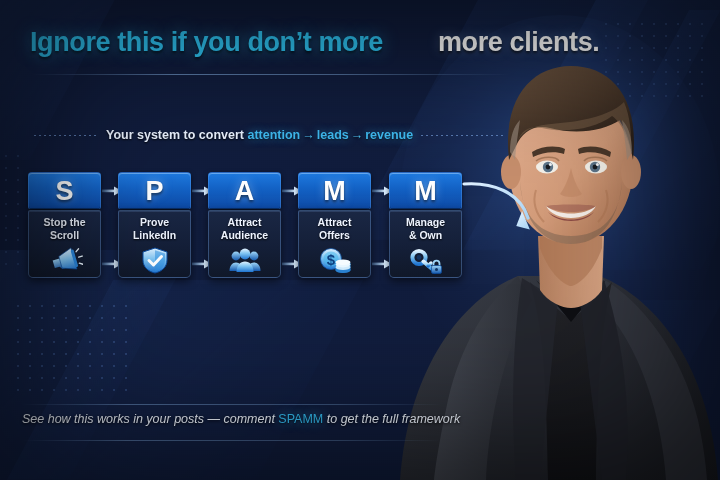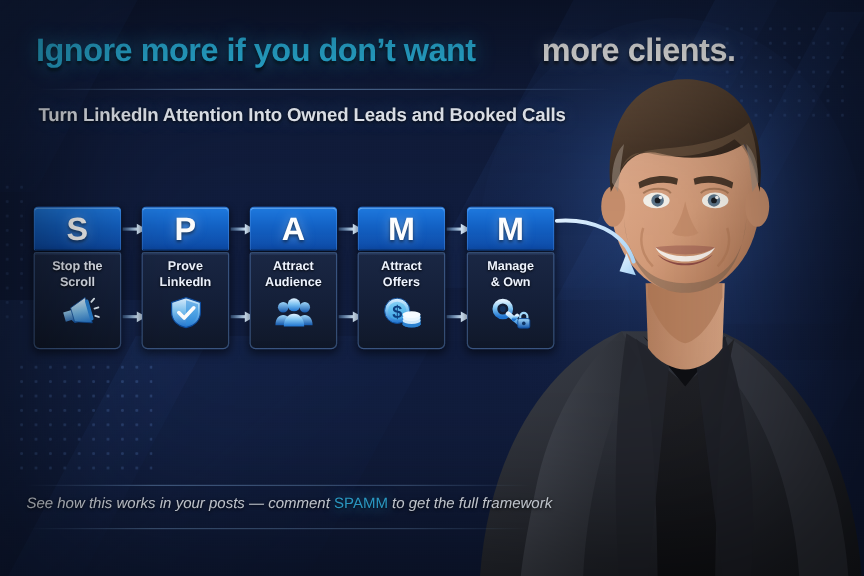--- a/index.html
+++ b/index.html
@@ -90,21 +90,21 @@
     background:linear-gradient(180deg, #1f7ae0 0%, #1463c6 42%, #0d49a4 100%);
     box-shadow:0 2px 5px rgba(0,0,0,.55), inset 0 1px 0 rgba(160,210,255,.55), inset 0 -1px 0 rgba(0,0,0,.35);
     display:flex; align-items:center; justify-content:center;
     border:1px solid rgba(110,175,255,.30); border-bottom:none;
   }
   .card-letter {
     font-size:27px; font-weight:bold; color:#fff; line-height:1;
     text-shadow:0 2px 3px rgba(0,0,0,.55), 0 0 10px rgba(180,220,255,.5);
   }
   .card-body {
-    height:81px; margin-top:1px; border-radius:2px 2px 5px 5px;
+    height:68px; margin-top:1px; border-radius:2px 2px 5px 5px;
     background:linear-gradient(180deg, #1a2744 0%, #141f38 55%, #101829 100%);
     border:1px solid rgba(110,160,230,.38);
     box-shadow:0 3px 8px rgba(0,0,0,.55), inset 0 1px 0 rgba(150,195,255,.16);
     display:flex; flex-direction:column; align-items:center;
     padding-top:5px;
   }
   .card-label {
     font-size:10.5px; font-weight:bold; color:#eef4ff; text-align:center;
     line-height:1.22; text-shadow:0 1px 2px rgba(0,0,0,.9);
   }
@@ -240,26 +240,32 @@
 
       <path d="M130 182 C134 224 154 244 181 244 C208 244 228 224 232 182 C230 216 212 236 181 236 C150 236 132 216 130 182 Z" fill="#6c5a4c" opacity=".45"></path>
 
       <path d="M156 206 C168 216 194 216 206 206 C198 222 164 222 156 206 Z" fill="#f3ece6"></path>
       <path d="M156 206 C168 214 194 214 206 206 C196 204 166 204 156 206 Z" fill="#8c4c46" opacity=".45"></path>
       <path d="M158 212 C170 222 192 222 204 212 C194 224 168 224 158 212 Z" fill="#8b4a44"></path>
     </svg>
   </div>
 
   <div class="headline">
-    <span class="cy">Ignore more if you don’t want </span><span class="wh">more clients.</span>
+    <span class="cy">Ignore this if you don’t more </span><span class="wh">more clients.</span>
   </div>
   <div class="rule"></div>
 
-  <div class="subhead">Turn LinkedIn Attention Into Owned Leads and Booked Calls</div>
-
+
+  <div class="tagline-wrap">
+    <div class="dots"></div>
+    <div class="tagline">
+      <span class="wh">Your system to convert </span><span class="cy">attention</span><span class="ar">→</span><span class="cy">leads</span><span class="ar">→</span><span class="cy">revenue</span>
+    </div>
+    <div class="dots right"></div>
+  </div>
 
   <div id="cards">
       <div class="card" style="left: 28px; top: 172px;">
         <div class="card-head">
        <span class="card-letter">S</span>
      </div>
      <div class="card-body">
        <div class="card-label">
          <span>Stop the</span><br>
          <span>Scroll</span>

